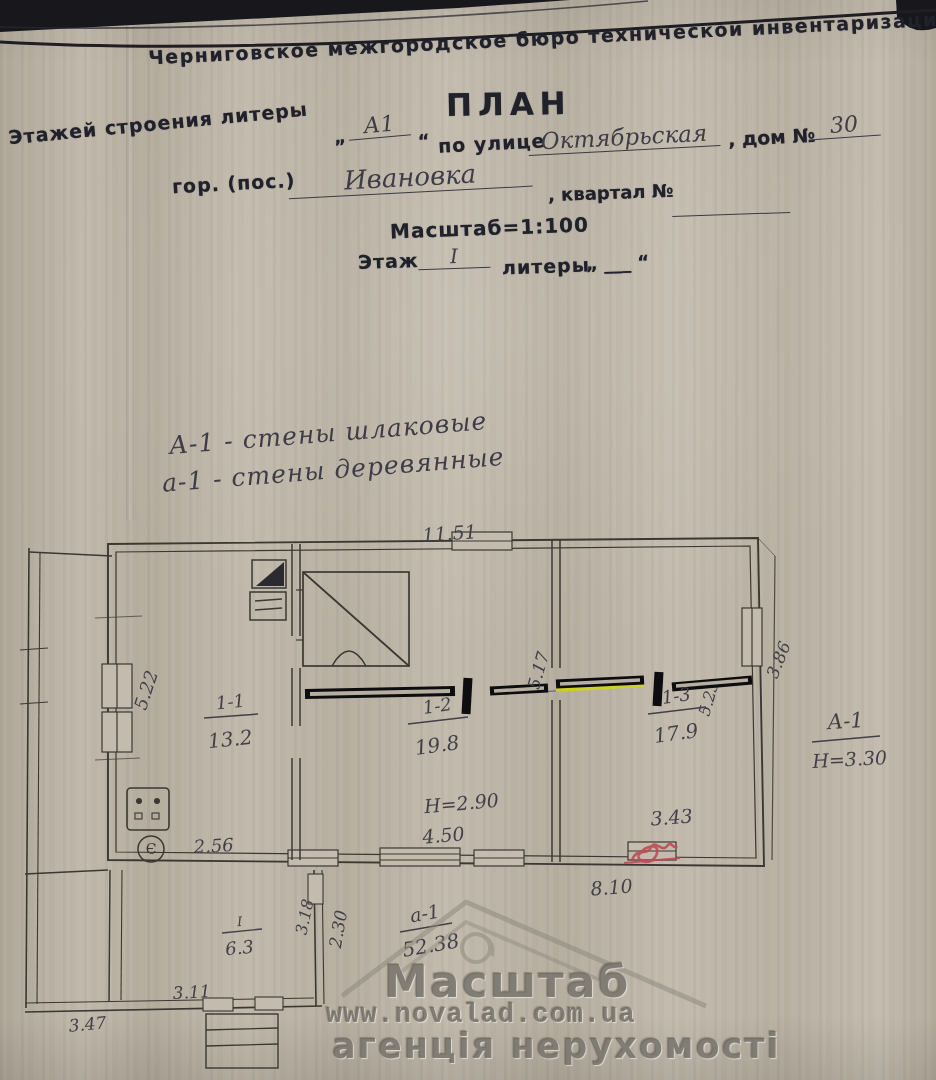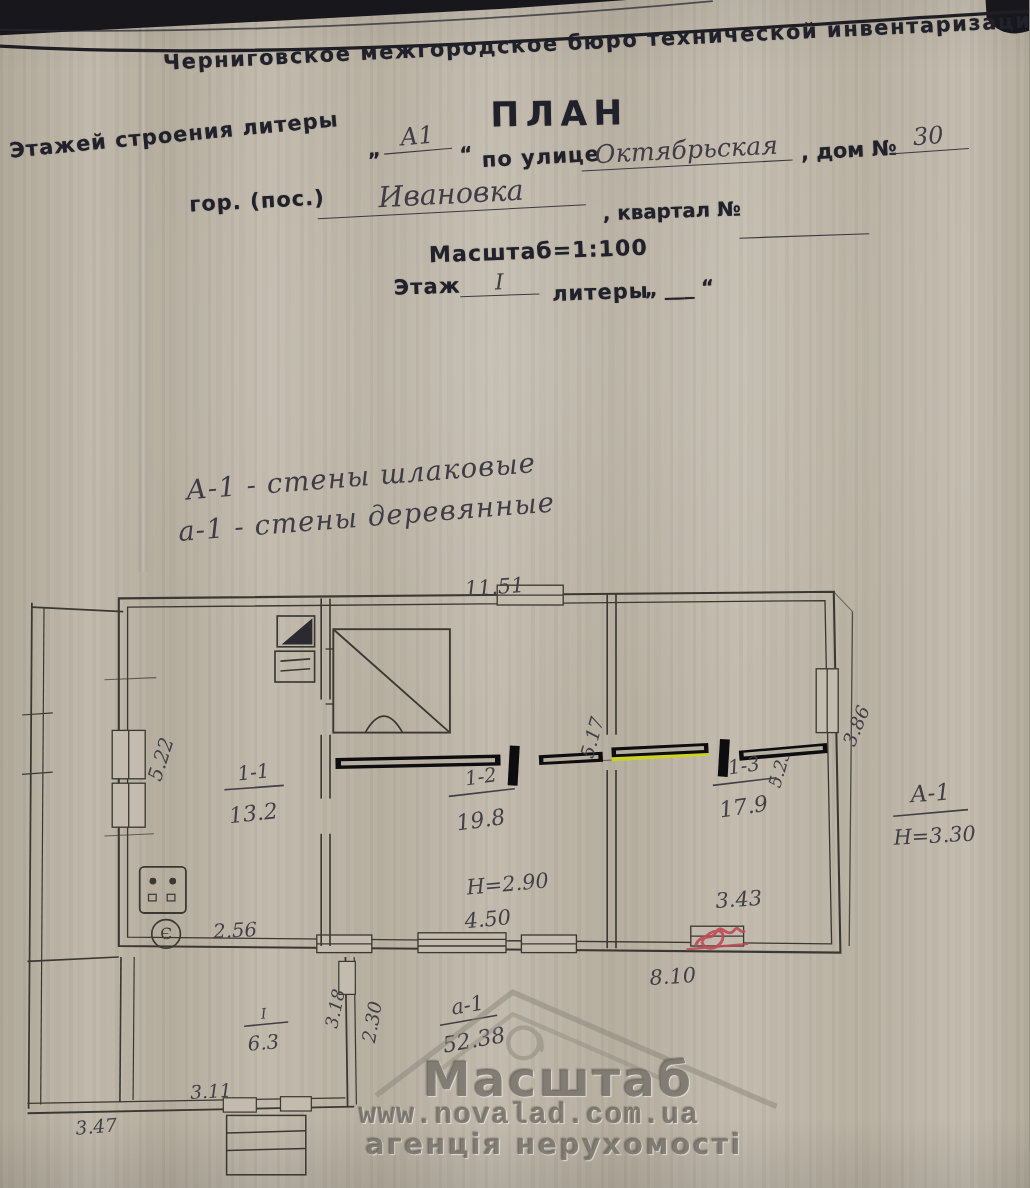--- a/index.html
+++ b/index.html
@@ -235,14 +235,14 @@
   <div class="txt printed" style="left:502px;top:255px;font-size:19px;letter-spacing:1px;transform:rotate(-2deg);">литеры</div>
   <div class="txt printed" style="left:586px;top:252px;font-size:18px;transform:rotate(-2deg);">„ ___ “</div>
 
   <div class="txt hw" style="left:170px;top:414px;font-size:25px;letter-spacing:1px;line-height:37px;transform:rotate(-4.5deg);">
     <div>А-1 - стены шлаковые</div>
     <div style="margin-left:-10px;">а-1 - стены деревянные</div>
   </div>
 
   <div class="wm" style="left:384px;top:956px;font-size:44px;letter-spacing:2px;">Масштаб</div>
   <div class="wm" style="left:326px;top:1000px;font-size:27px;letter-spacing:1px;font-family:Liberation Mono, monospace;">www.novalad.com.ua</div>
-  <div class="wm" style="left:332px;top:1026px;font-size:26px;letter-spacing:2px;">агенція нерухомості</div>
+  <div class="wm" style="left:332px;top:1026px;font-size:35px;letter-spacing:2px;">агенція нерухомості</div>
 </div>
 
 </body></html>

